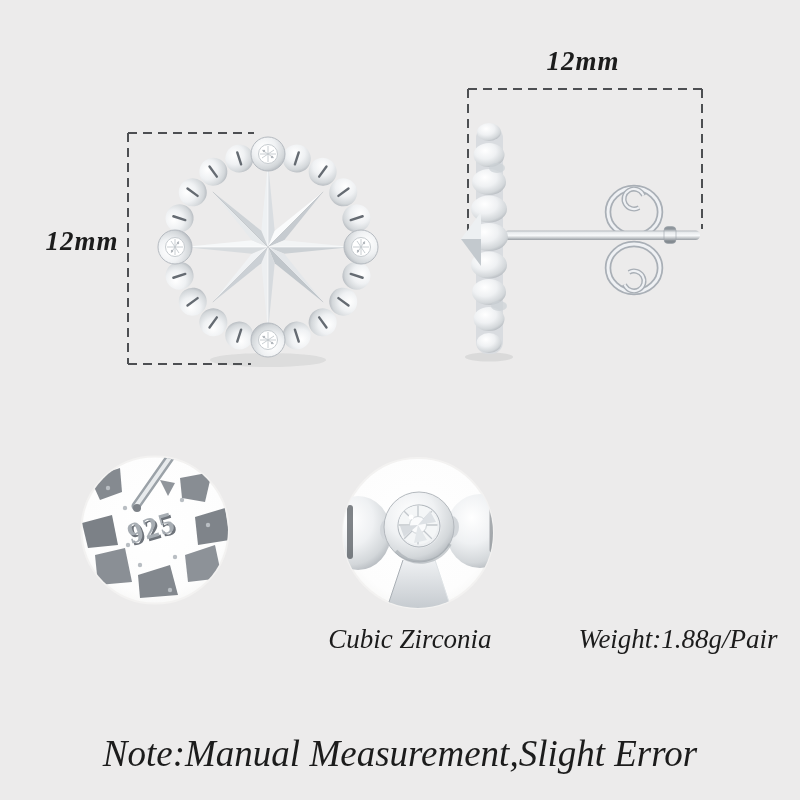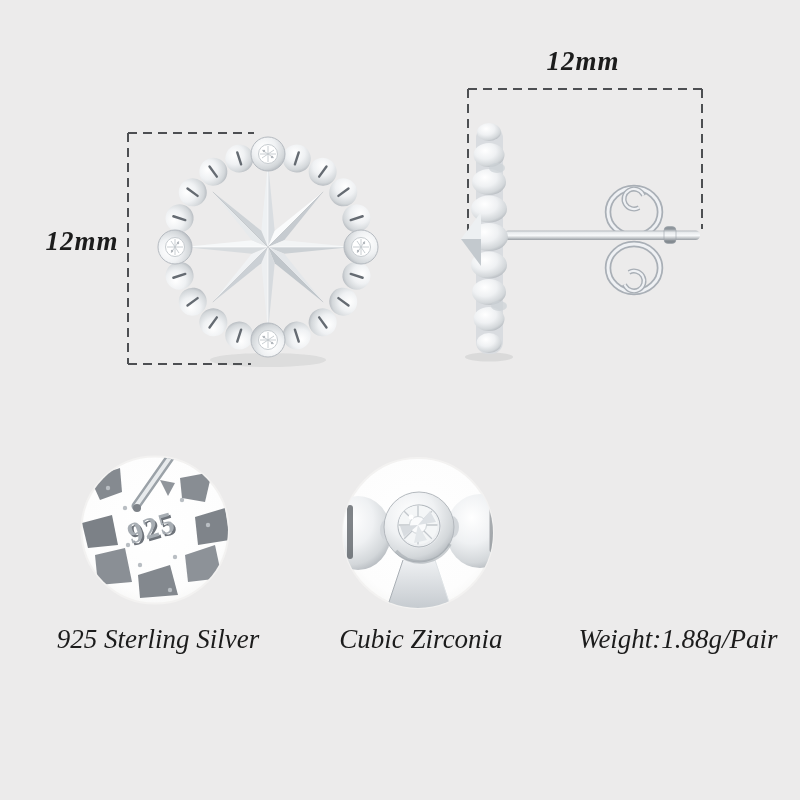--- a/index.html
+++ b/index.html
@@ -11,21 +11,21 @@
     font-family:"Liberation Serif","DejaVu Serif",serif;
     color:#1c1c1c;
   }
   .layer{position:absolute;left:0;top:0;width:800px;height:800px;}
   .t{position:absolute;text-align:center;font-style:italic;}
   .dim{font-size:27px;font-weight:600;letter-spacing:1px;}
   .dim-left{left:12px;top:226px;width:140px;}
   .dim-top{left:513px;top:46px;width:140px;}
   .cap{font-size:27px;top:624px;width:280px;}
   .cap-silver{left:18px;}
-  .cap-cz{left:281px;}
+  .cap-cz{left:270px;}
   .cap-weight{left:538px;}
   .note{left:0;top:732px;width:800px;font-size:37px;}
 </style>
 </head>
 <body>
 
 <div class="stage">
 
   <svg class="layer" viewBox="0 0 800 800">
     <defs>
@@ -231,16 +231,16 @@
           <polygon points="418,525 404,537 400,526" fill="#d8dce0"></polygon>
           <polygon points="418,525 427,540 414,543" fill="#e3e7ea"></polygon>
           <circle cx="411" cy="517" r="2.5" fill="#ffffff"></circle>
         </g>
       </g>
     </g>
   </svg>
 
   <div class="t dim dim-left">12mm</div>
   <div class="t dim dim-top">12mm</div>
-  <div class="t cap cap-silver">925 Sterling Silver</div>
   <div class="t cap cap-cz">Cubic Zirconia</div>
   <div class="t cap cap-weight">Weight:1.88g/Pair</div>
+  <div class="t note">Note:Manual Measurement,Slight Error</div>
 </div>
 
 </body></html>

